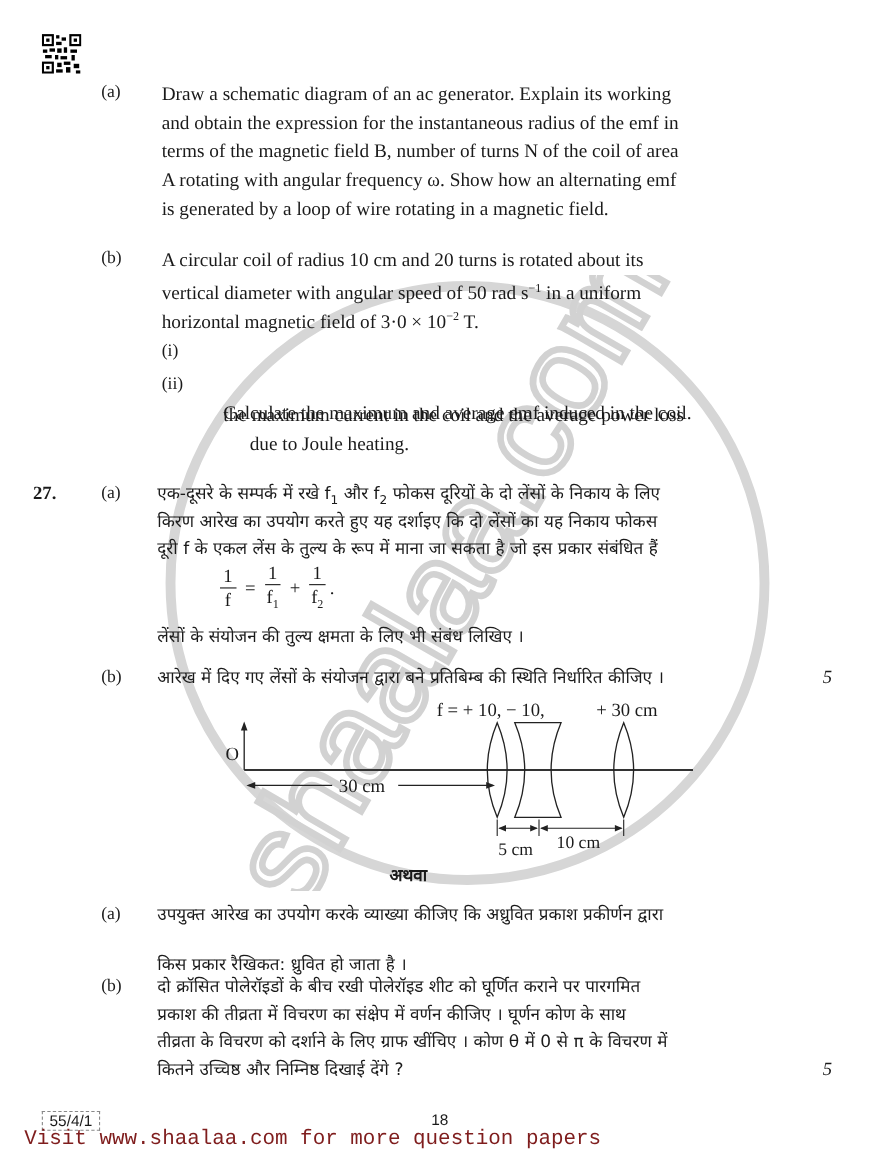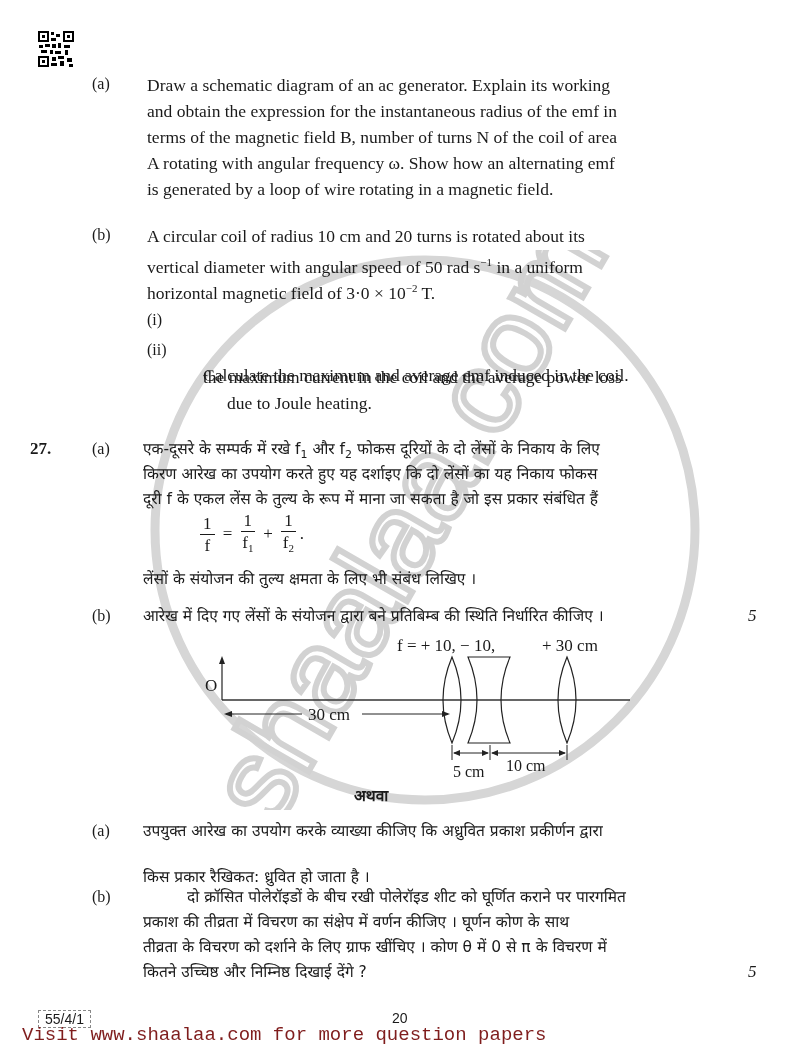--- a/index.html
+++ b/index.html
@@ -140,22 +140,22 @@
     <text x="316" y="141" font-family="Liberation Serif, serif" font-size="16" fill="#1a1a1a">10 cm</text>
   </svg>
 
   <div class="line hi" style="left:354px; top:785px; font-weight:bold;">अथवा</div>
 
   <div class="lbl" style="left:92px; top:822px;">(a)</div>
   <div class="line hi" style="left:143px; top:820px;">उपयुक्त आरेख का उपयोग करके व्याख्या कीजिए कि अध्रुवित प्रकाश प्रकीर्णन द्वारा</div>
   <div class="line hi" style="left:143px; top:845px;margin-top:21px;">किस प्रकार रैखिकत: ध्रुवित हो जाता है ।</div>
 
   <div class="lbl" style="left:92px; top:888px;">(b)</div>
-  <div class="line hi" style="left:143px; top:886px;margin-left:44px;">दो क्रॉसित पोलेरॉइडों के बीच रखी पोलेरॉइड शीट को घूर्णित कराने पर पारगमित</div>
+  <div class="line hi" style="left:143px; top:886px;">दो क्रॉसित पोलेरॉइडों के बीच रखी पोलेरॉइड शीट को घूर्णित कराने पर पारगमित</div>
   <div class="line hi" style="left:143px; top:911px;">प्रकाश की तीव्रता में विचरण का संक्षेप में वर्णन कीजिए । घूर्णन कोण के साथ</div>
   <div class="line hi" style="left:143px; top:936px;">तीव्रता के विचरण को दर्शाने के लिए ग्राफ खींचिए । कोण θ में 0 से π के विचरण में</div>
   <div class="line hi" style="left:143px; top:961px;">कितने उच्चिष्ठ और निम्निष्ठ दिखाई देंगे ?</div>
   <div class="marks" style="left:748px; top:962px;">5</div>
 
   <div class="footer-code">55/4/1</div>
-  <div class="footer-page">20</div>
+  <div class="footer-page">18</div>
   <div class="footer-visit">Visit www.shaalaa.com for more question papers</div>
 </div>
 
 </body></html>

